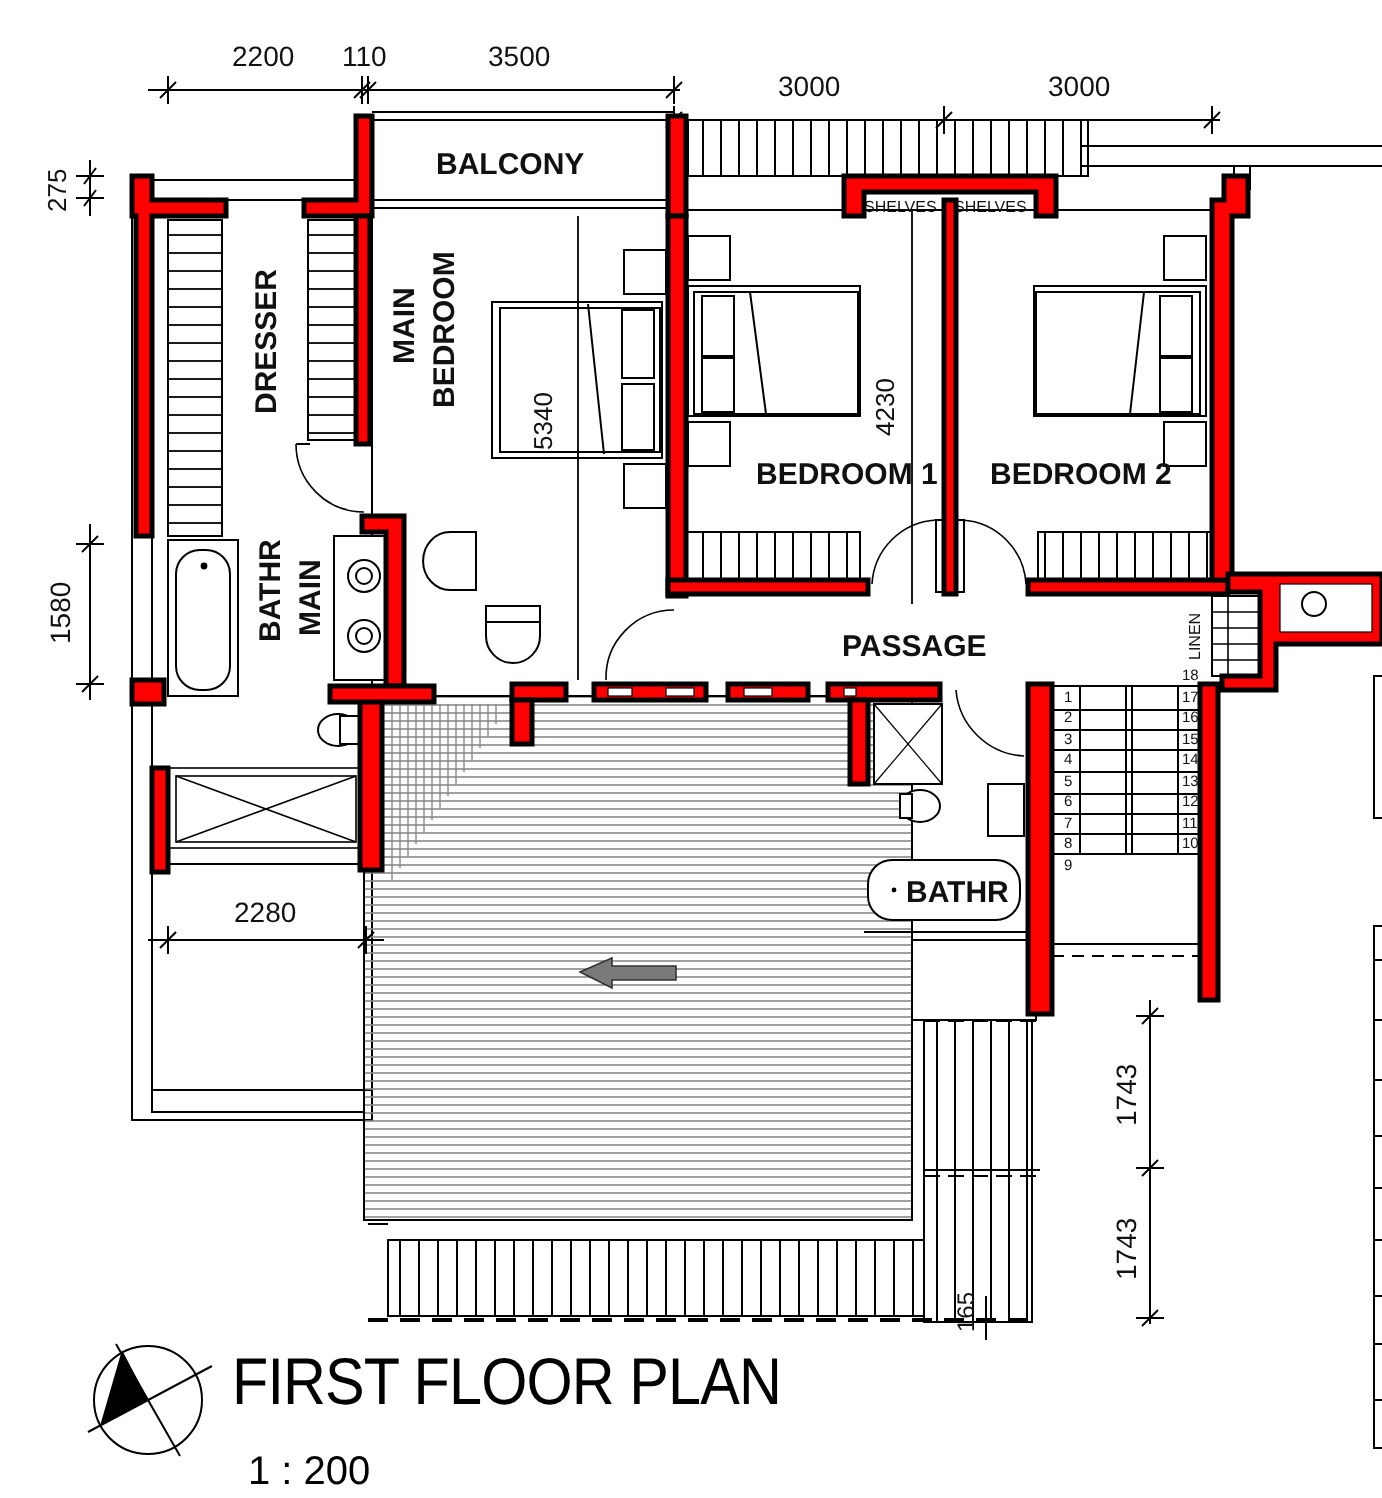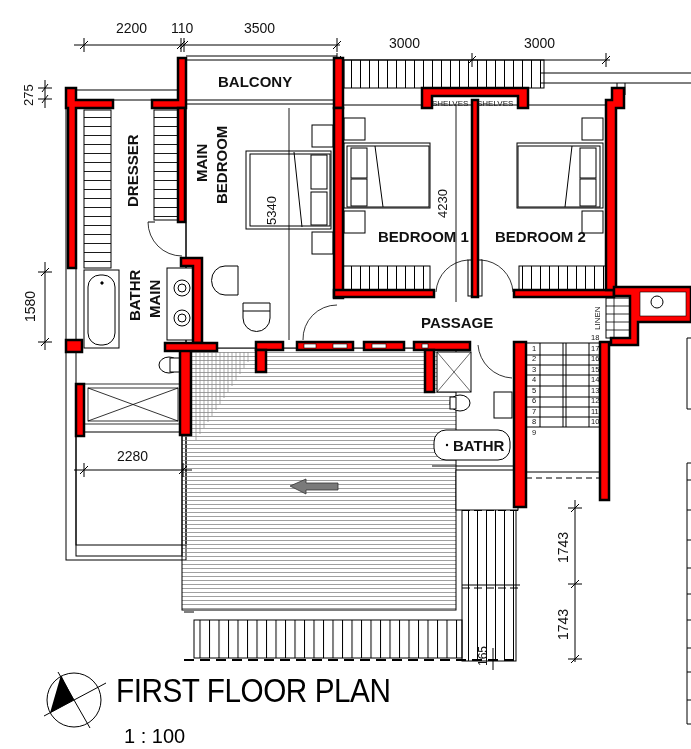--- a/index.html
+++ b/index.html
@@ -348,13 +348,13 @@
 
   <g>
     <circle cx="74" cy="700" r="27" fill="#fff" stroke="#000" stroke-width="1"></circle>
     <polygon points="61,675 50,713 74,700" fill="#000"></polygon>
     <line x1="58" y1="672" x2="90" y2="728" stroke="#000" stroke-width="1"></line>
     <line x1="44" y1="716" x2="106" y2="683" stroke="#000" stroke-width="1"></line>
   </g>
 </svg>
 
 <div class="title">FIRST FLOOR PLAN</div>
-<div class="scale">1 : 100</div>
+<div class="scale">1 : 200</div>
 
 </body></html>

